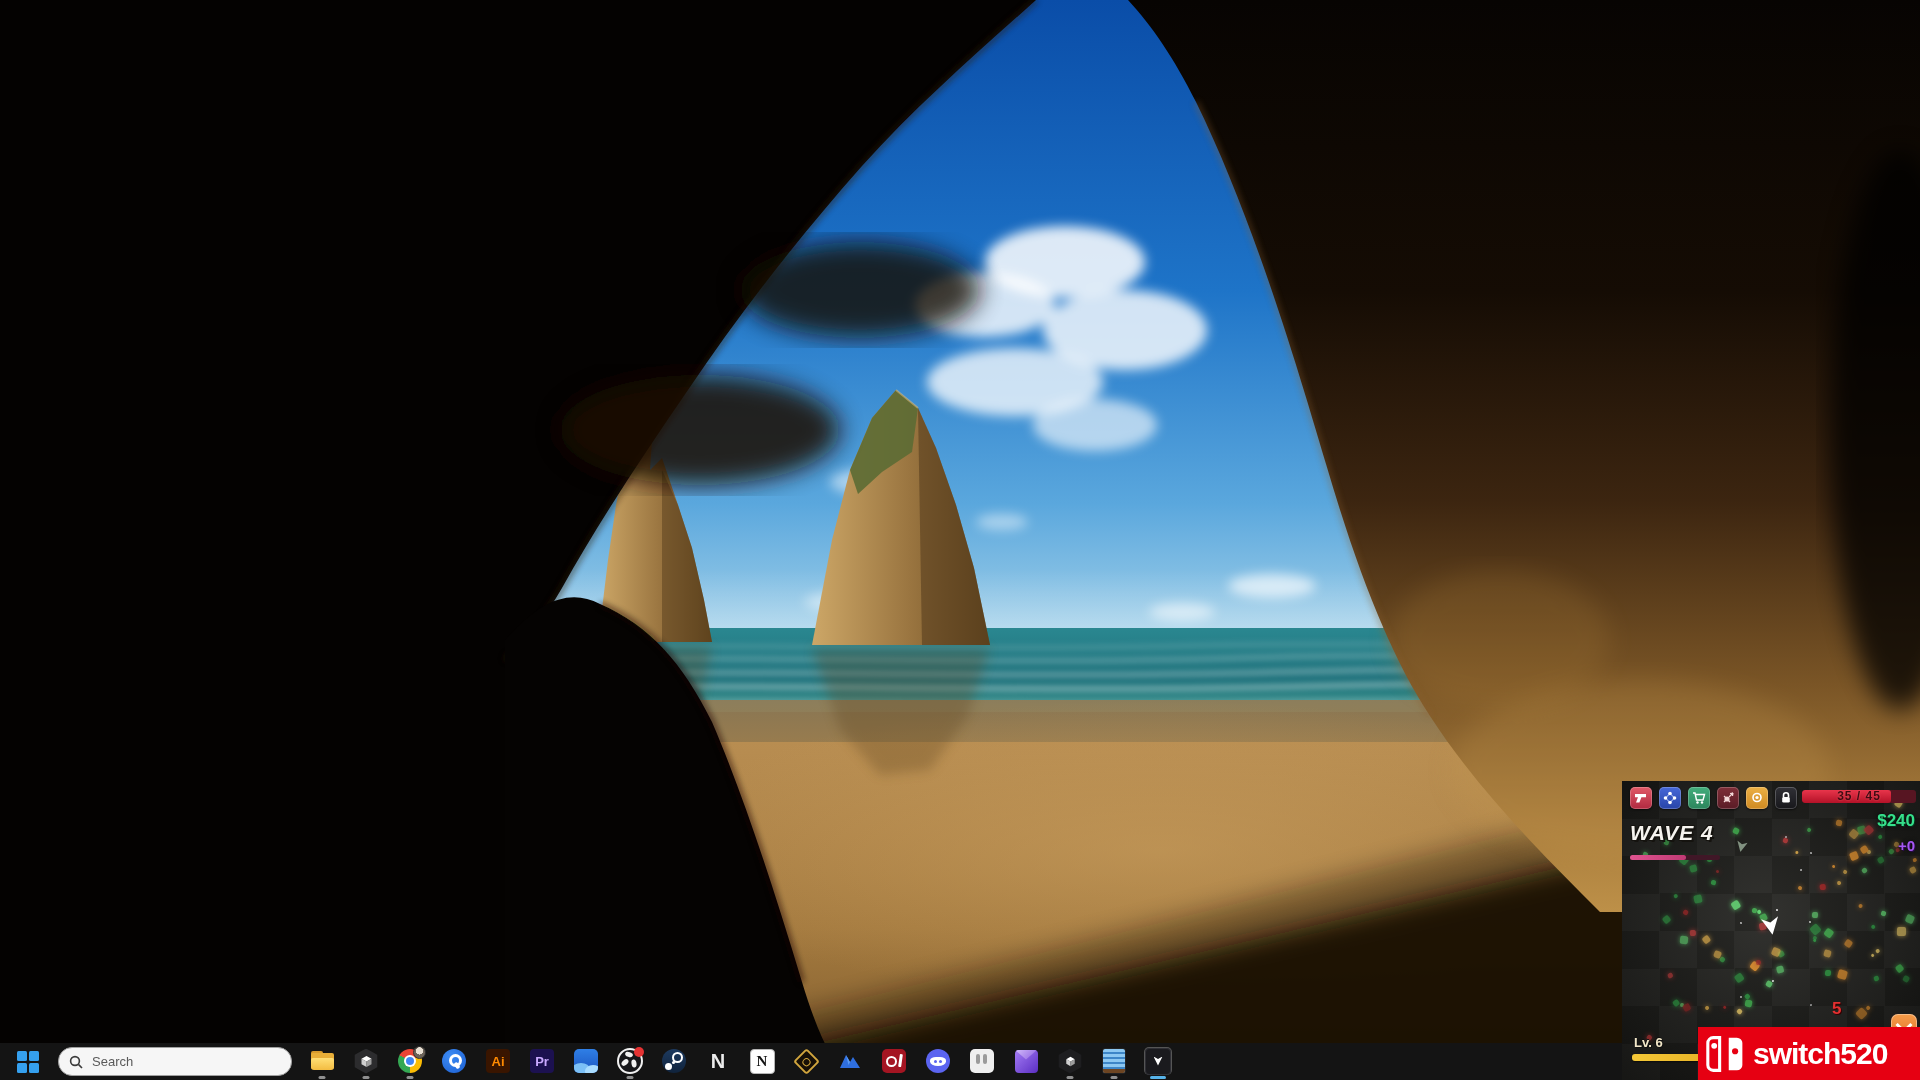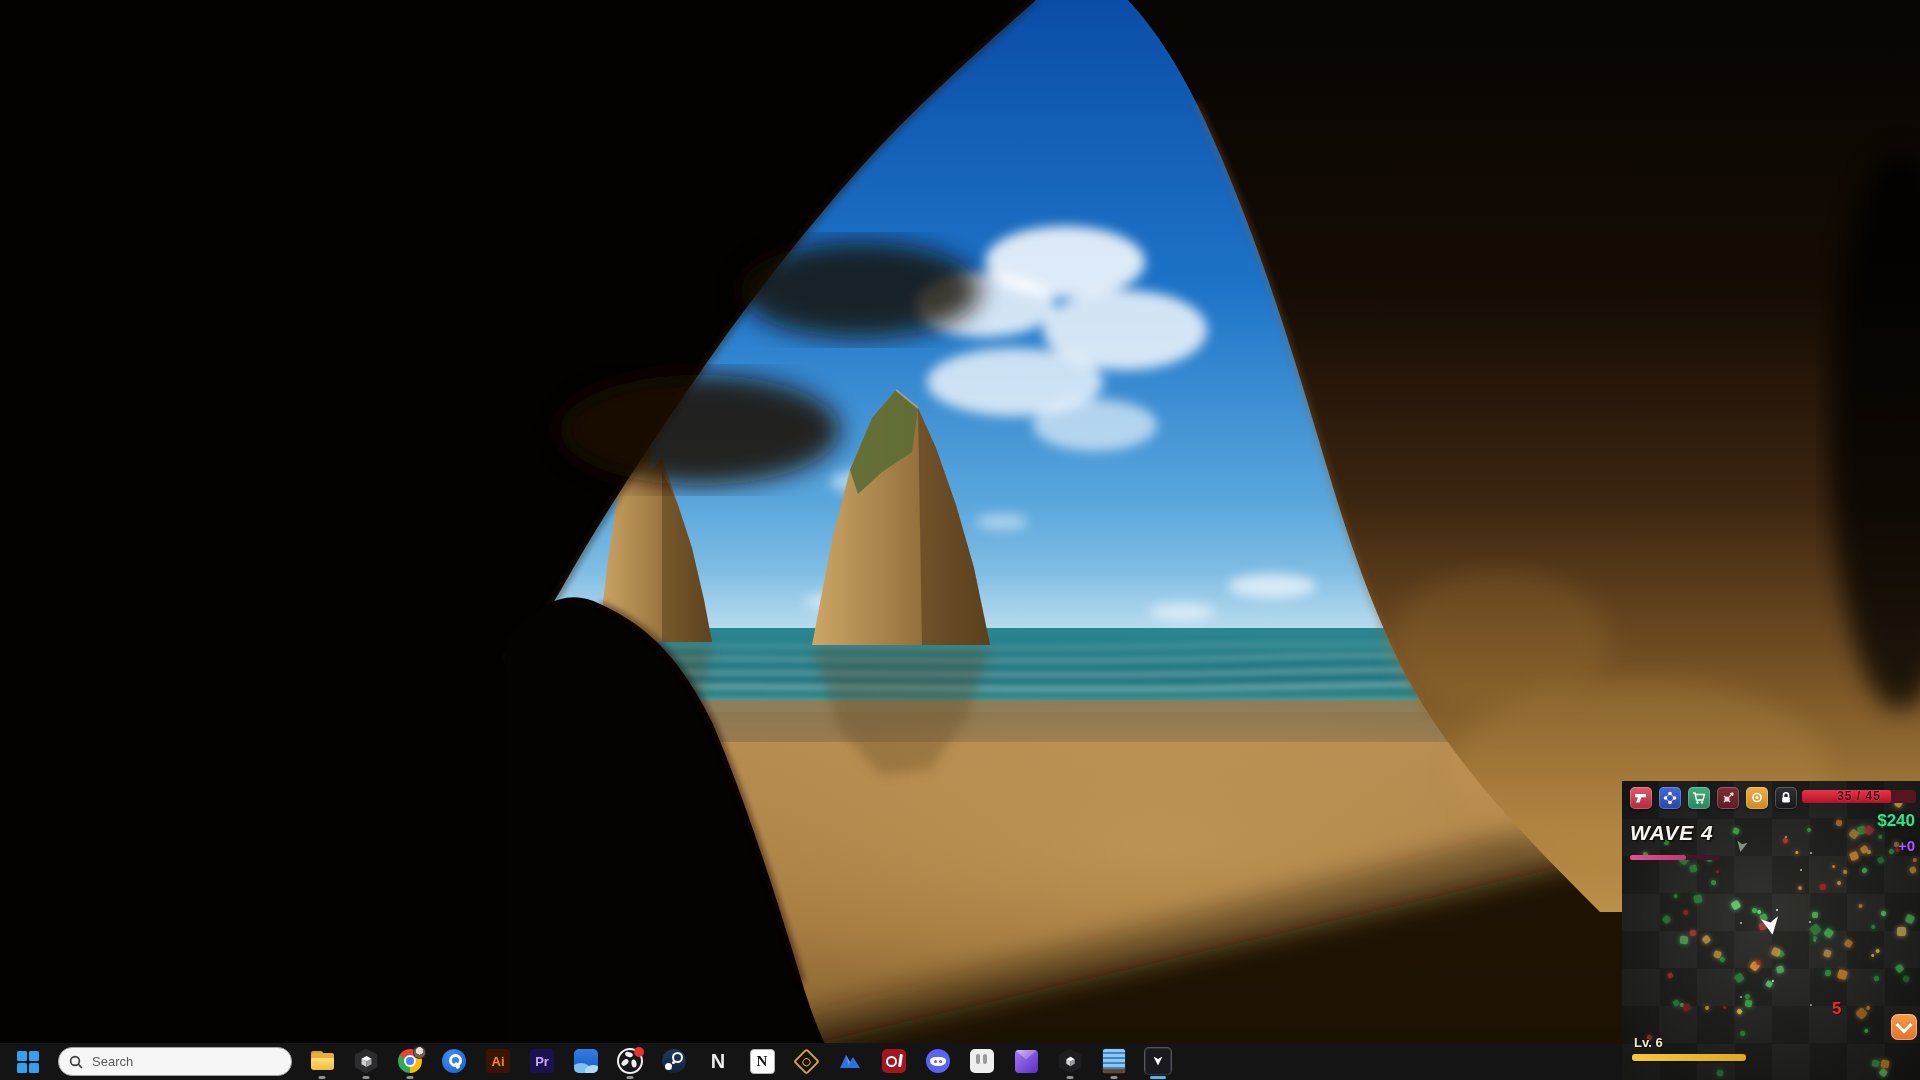--- a/index.html
+++ b/index.html
@@ -447,20 +447,29 @@
       <div class="ship"></div>
       <div class="dmg">5</div>
 
       <div class="lvl">Lv. 6</div>
       <div class="xp-bar"></div>
 
       <div class="chev-btn">
           <i></i>
         </div>
 
+      <div class="watermark">
+        <svg width="40" height="38" viewBox="0 0 44 40">
+          <path d="M8,2 h7 v36 h-7 a6,6 0 0 1 -6,-6 V8 a6,6 0 0 1 6,-6 z" fill="none" stroke="#fff" stroke-width="3.4"></path>
+          <circle cx="9" cy="11" r="3.2" fill="#fff"></circle>
+          <path d="M25,2 h9 a6,6 0 0 1 6,6 v24 a6,6 0 0 1 -6,6 h-9 z" fill="#fff"></path>
+          <circle cx="32" cy="17" r="3.4" fill="#e60012"></circle>
+        </svg>
+        <span class="wm-text">switch520</span>
+      </div>
     </div>
   </div>
 
   <div class="taskbar">
     <div class="start-btn">
       <div class="win-logo">
           <span></span>
           <span></span>
           <span></span>
           <span></span>

